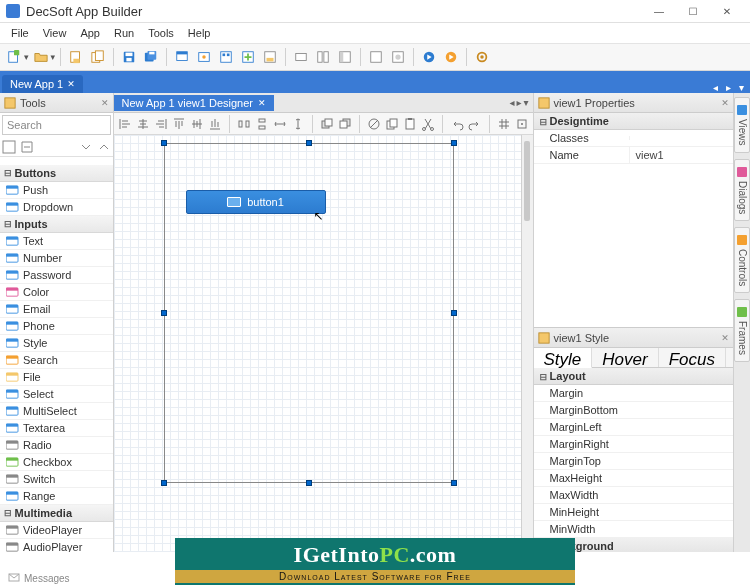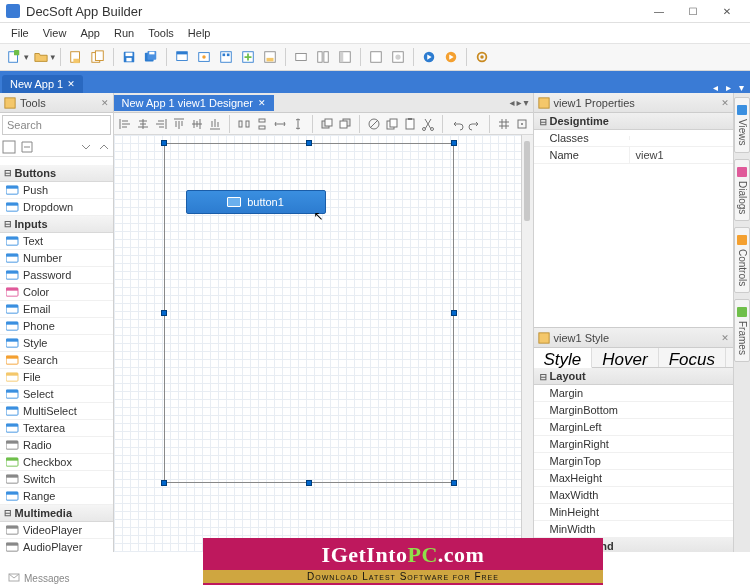--- a/index.html
+++ b/index.html
@@ -65,21 +65,21 @@
 .prop-row .v { flex: 1; padding: 2px 6px; color: #444; border-left: 1px solid #f0f0f0; }
 .style-panel { height: 225px; display: flex; flex-direction: column; border-top: 1px solid #ccc; }
 .style-tabs { height: 20px; display: flex; border-bottom: 1px solid #ccc; background: #f5f5f5; }
 .style-tab { padding: 2px 10px; font-size: 17px; border-right: 1px solid #ddd; font-style: italic; }
 .style-tab.active { background: #fff; border-bottom: 1px solid #fff; margin-bottom: -1px; }
 .style-body { flex: 1; overflow: auto; background: #fff; }
 .style-body::-webkit-scrollbar { width: 12px; }
 .style-body::-webkit-scrollbar-thumb { background: #c8c8c8; border: 2px solid #f0f0f0; }
 .style-body::-webkit-scrollbar-track { background: #f0f0f0; }
 .msgbar { position: absolute; left: 2px; bottom: 0; height: 18px; font-size: 10px; color: #888; padding: 2px 6px; display: flex; align-items: center; gap: 4px; }
-.watermark { position: absolute; left: 50%; transform: translateX(-50%); bottom: 2px; width: 400px; background: #be185d; text-align: center; padding: 4px 0 2px; margin-left: 28px; }
+.watermark { position: absolute; left: 50%; transform: translateX(-50%); bottom: 2px; width: 400px; background: #0f766e; text-align: center; padding: 4px 0 2px; }
 .watermark .l1 { color: #fff; font-weight: bold; font-size: 22px; font-family: Georgia, serif; letter-spacing: 0.5px; }
 .watermark .l1 .g { color: #8fe04a; }
 .watermark .l2 { background: #cfa640; color: #111; font-size: 10px; letter-spacing: 1px; padding: 1px 0; margin-top: 2px; font-variant: small-caps; }
 </style>
 </head>
 <body>
 
 <div class="titlebar">
   <div class="app-icon"></div>
   <div class="title">DecSoft App Builder</div>

